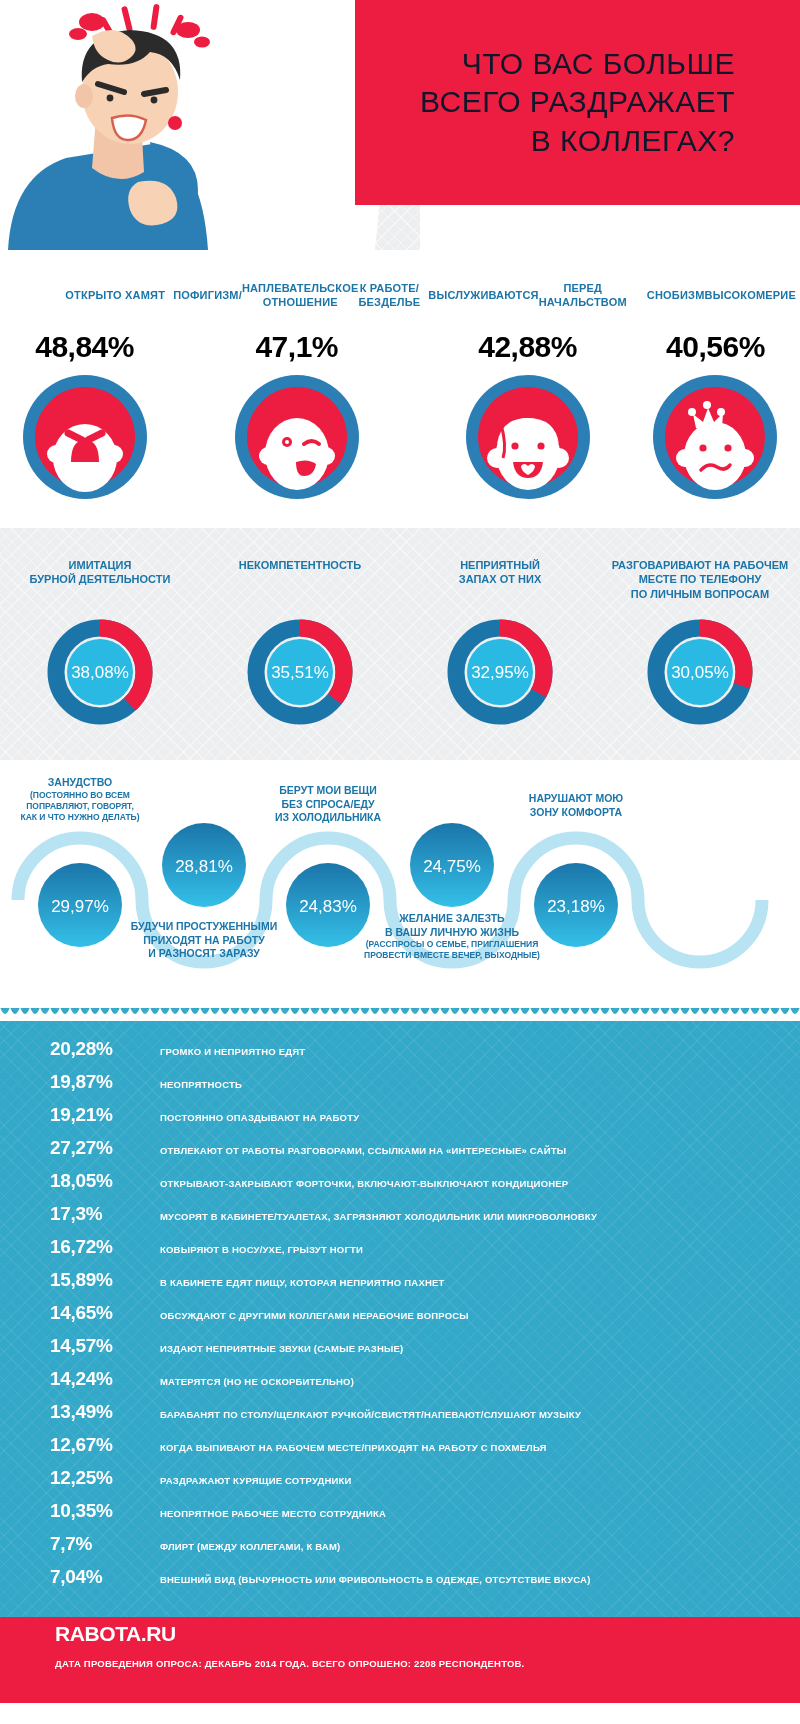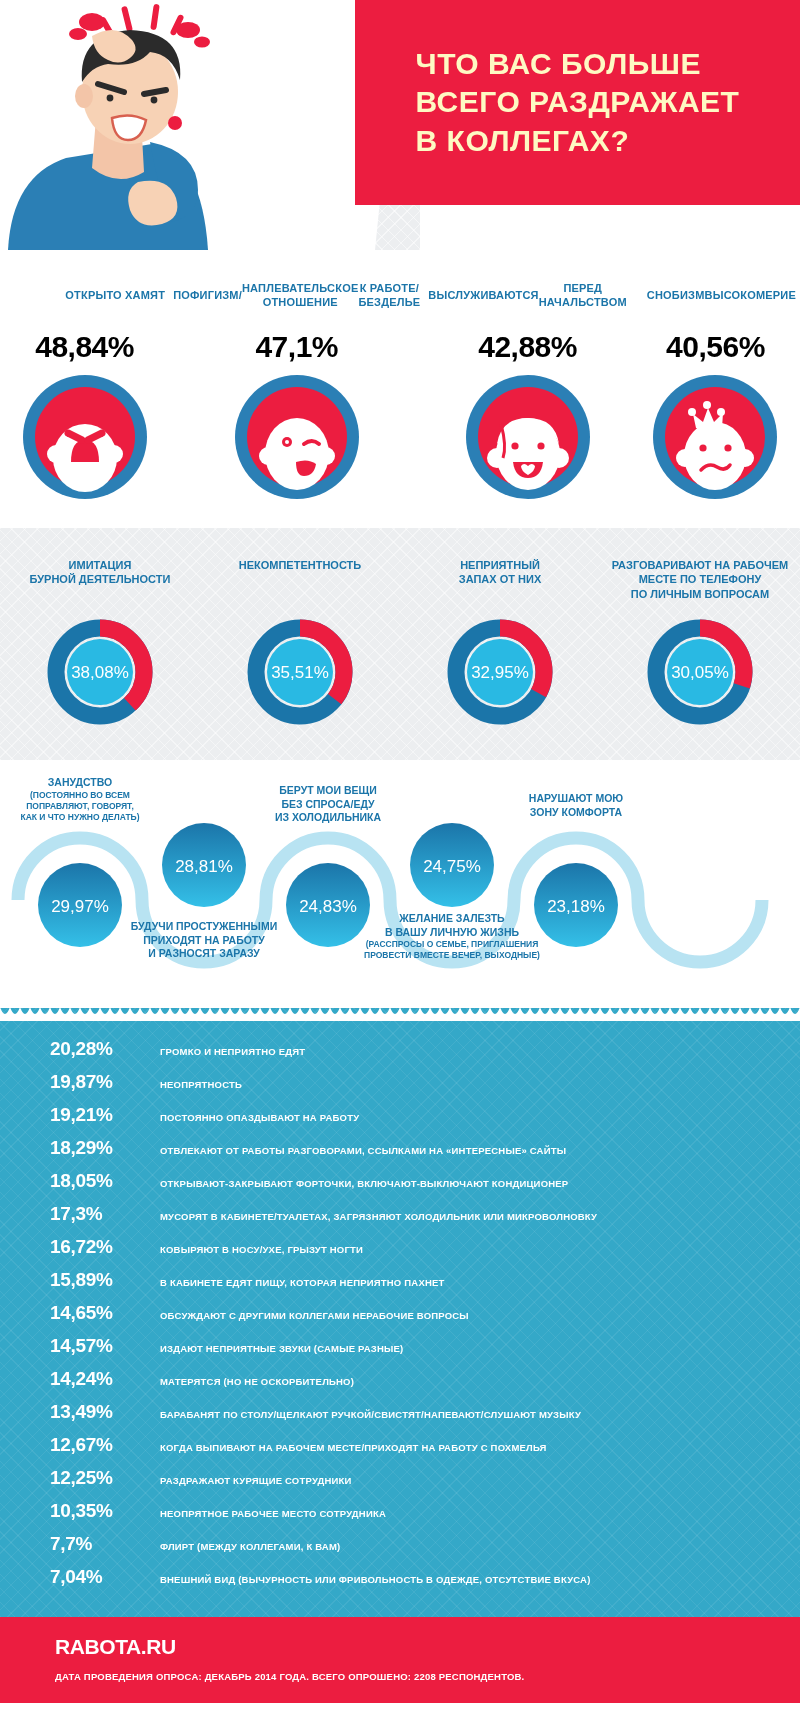--- a/index.html
+++ b/index.html
@@ -41,26 +41,26 @@
   .header-red {
     position: absolute;
     right: 0; top: 0;
     width: 445px; height: 205px;
     background: #ec1d40;
     display: flex;
     align-items: center;
     justify-content: center;
   }
   .header-title {
-    color: #fef9c3;
+    color: #0f172a;
     font-size: 30px;
-    font-weight: 700;
+    font-weight: 400;
     line-height: 1.28;
     letter-spacing: .5px;
-    text-align: left;
+    text-align: right;
     text-transform: uppercase;
   }
 
   
   .man { position: absolute; left: 0; top: 0; width: 330px; height: 250px; }
 
   
   .sec-faces {
     position: relative;
     background: #ffffff;
@@ -172,21 +172,21 @@
     font-weight: bold;
     letter-spacing: .2px;
     text-transform: uppercase;
   }
 
   
   .footer {
     position: relative;
     background: #ec1d40;
     height: 86px;
-    padding: 18px 0 0 55px;
+    padding: 5px 0 0 55px;
   }
   .footer-logo {
     color: #ffffff;
     font-size: 21px;
     font-weight: bold;
     letter-spacing: -.4px;
   }
   .footer-note {
     color: #ffffff;
     font-size: 9.5px;
@@ -490,21 +490,21 @@
       </div>
     <div class="list-row">
         <div class="list-pct">19,87%</div>
         <div class="list-text">НЕОПРЯТНОСТЬ</div>
       </div>
     <div class="list-row">
         <div class="list-pct">19,21%</div>
         <div class="list-text">ПОСТОЯННО ОПАЗДЫВАЮТ НА РАБОТУ</div>
       </div>
     <div class="list-row">
-        <div class="list-pct">18,29%</div>
+        <div class="list-pct">27,27%</div>
         <div class="list-text">ОТВЛЕКАЮТ ОТ РАБОТЫ РАЗГОВОРАМИ, ССЫЛКАМИ НА «ИНТЕРЕСНЫЕ» САЙТЫ</div>
       </div>
     <div class="list-row">
         <div class="list-pct">18,05%</div>
         <div class="list-text">ОТКРЫВАЮТ-ЗАКРЫВАЮТ ФОРТОЧКИ, ВКЛЮЧАЮТ-ВЫКЛЮЧАЮТ КОНДИЦИОНЕР</div>
       </div>
     <div class="list-row">
         <div class="list-pct">17,3%</div>
         <div class="list-text">МУСОРЯТ В КАБИНЕТЕ/ТУАЛЕТАХ, ЗАГРЯЗНЯЮТ ХОЛОДИЛЬНИК ИЛИ МИКРОВОЛНОВКУ</div>
       </div>

